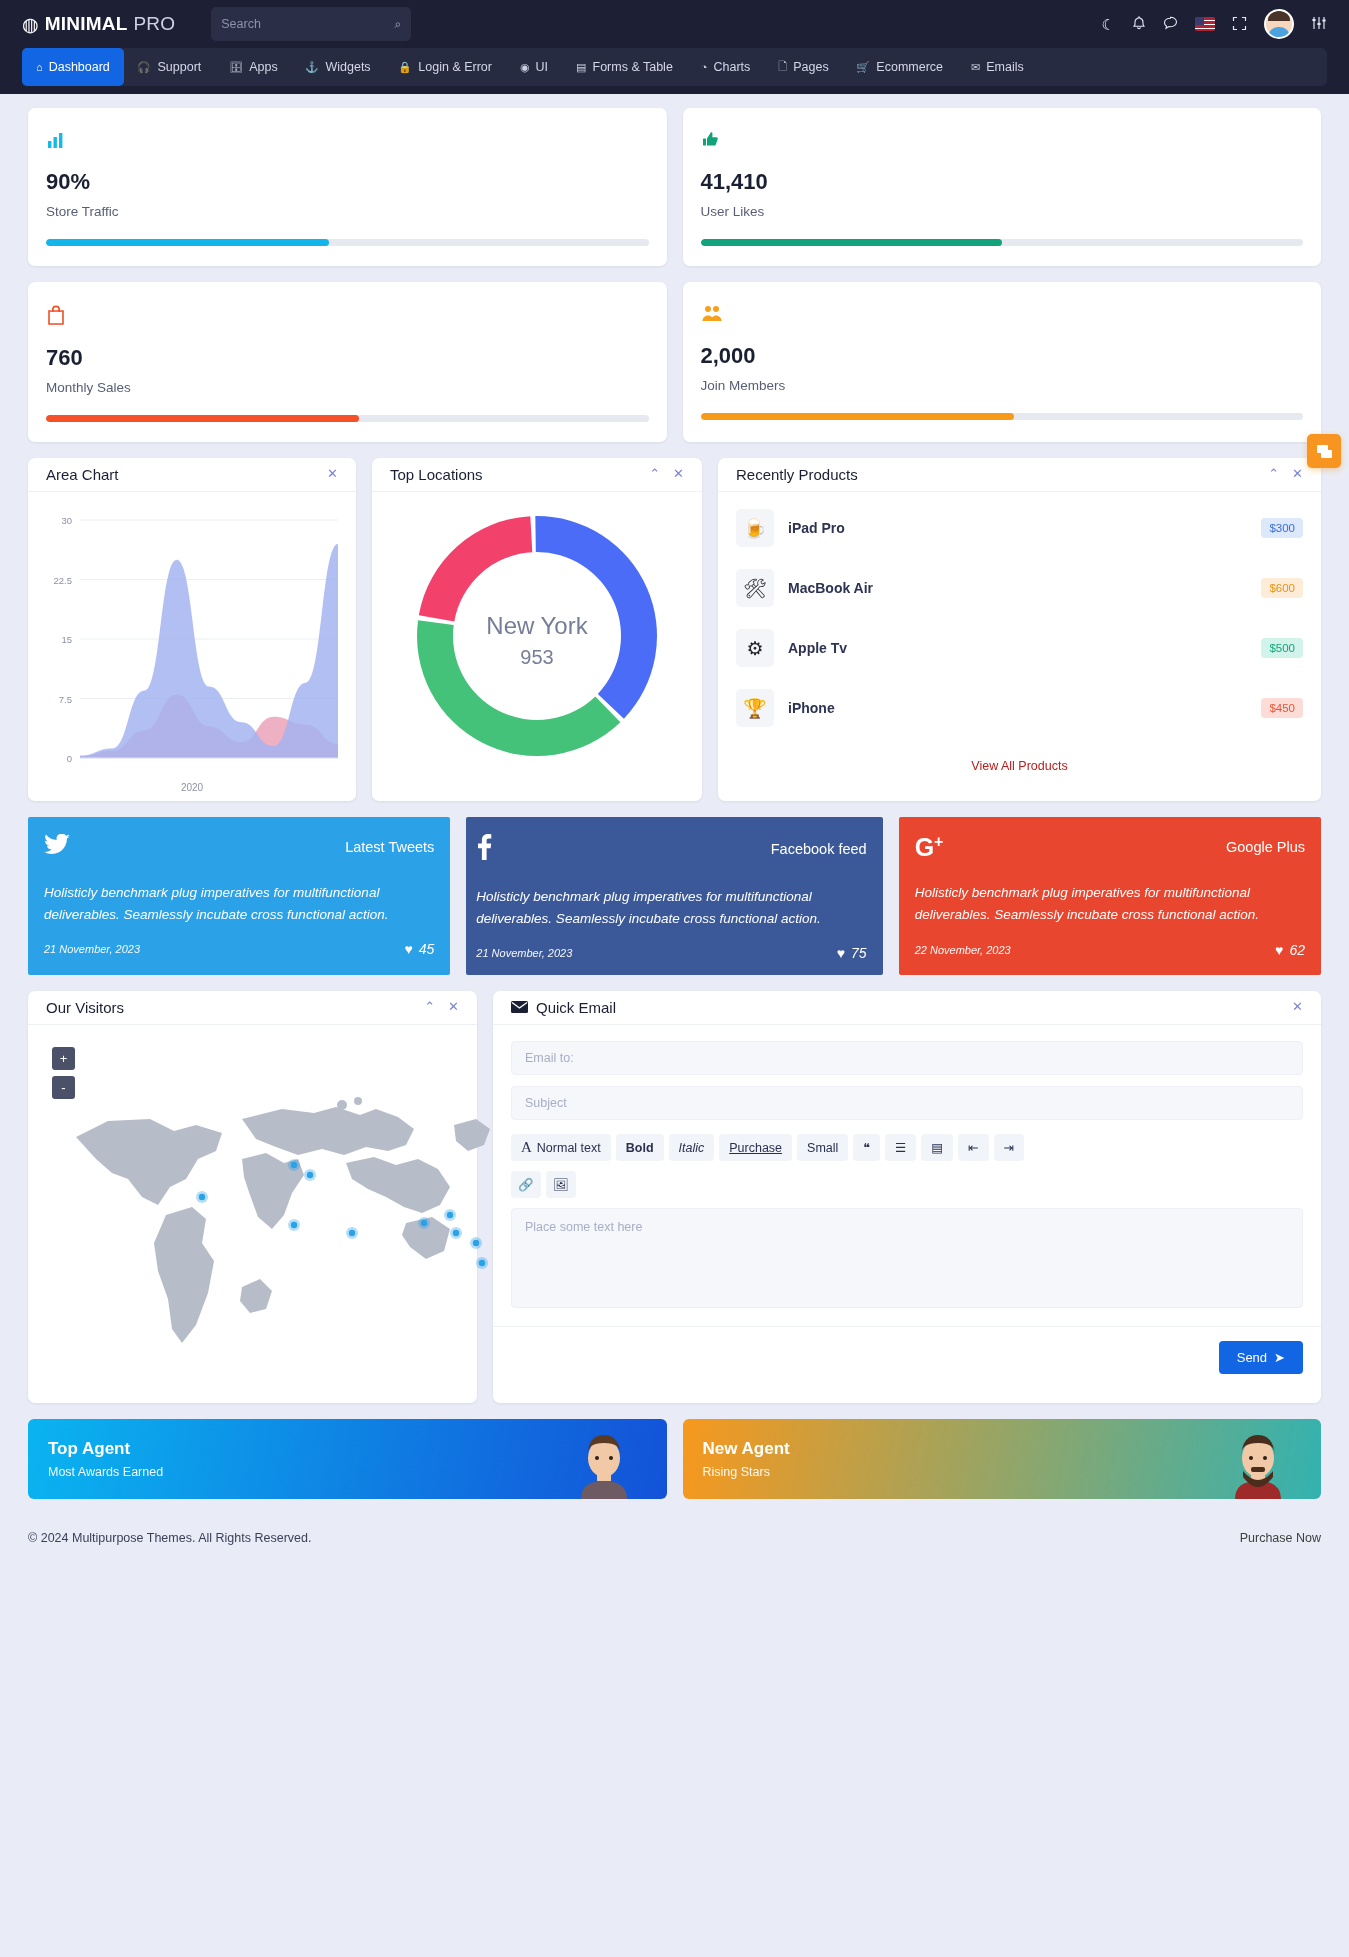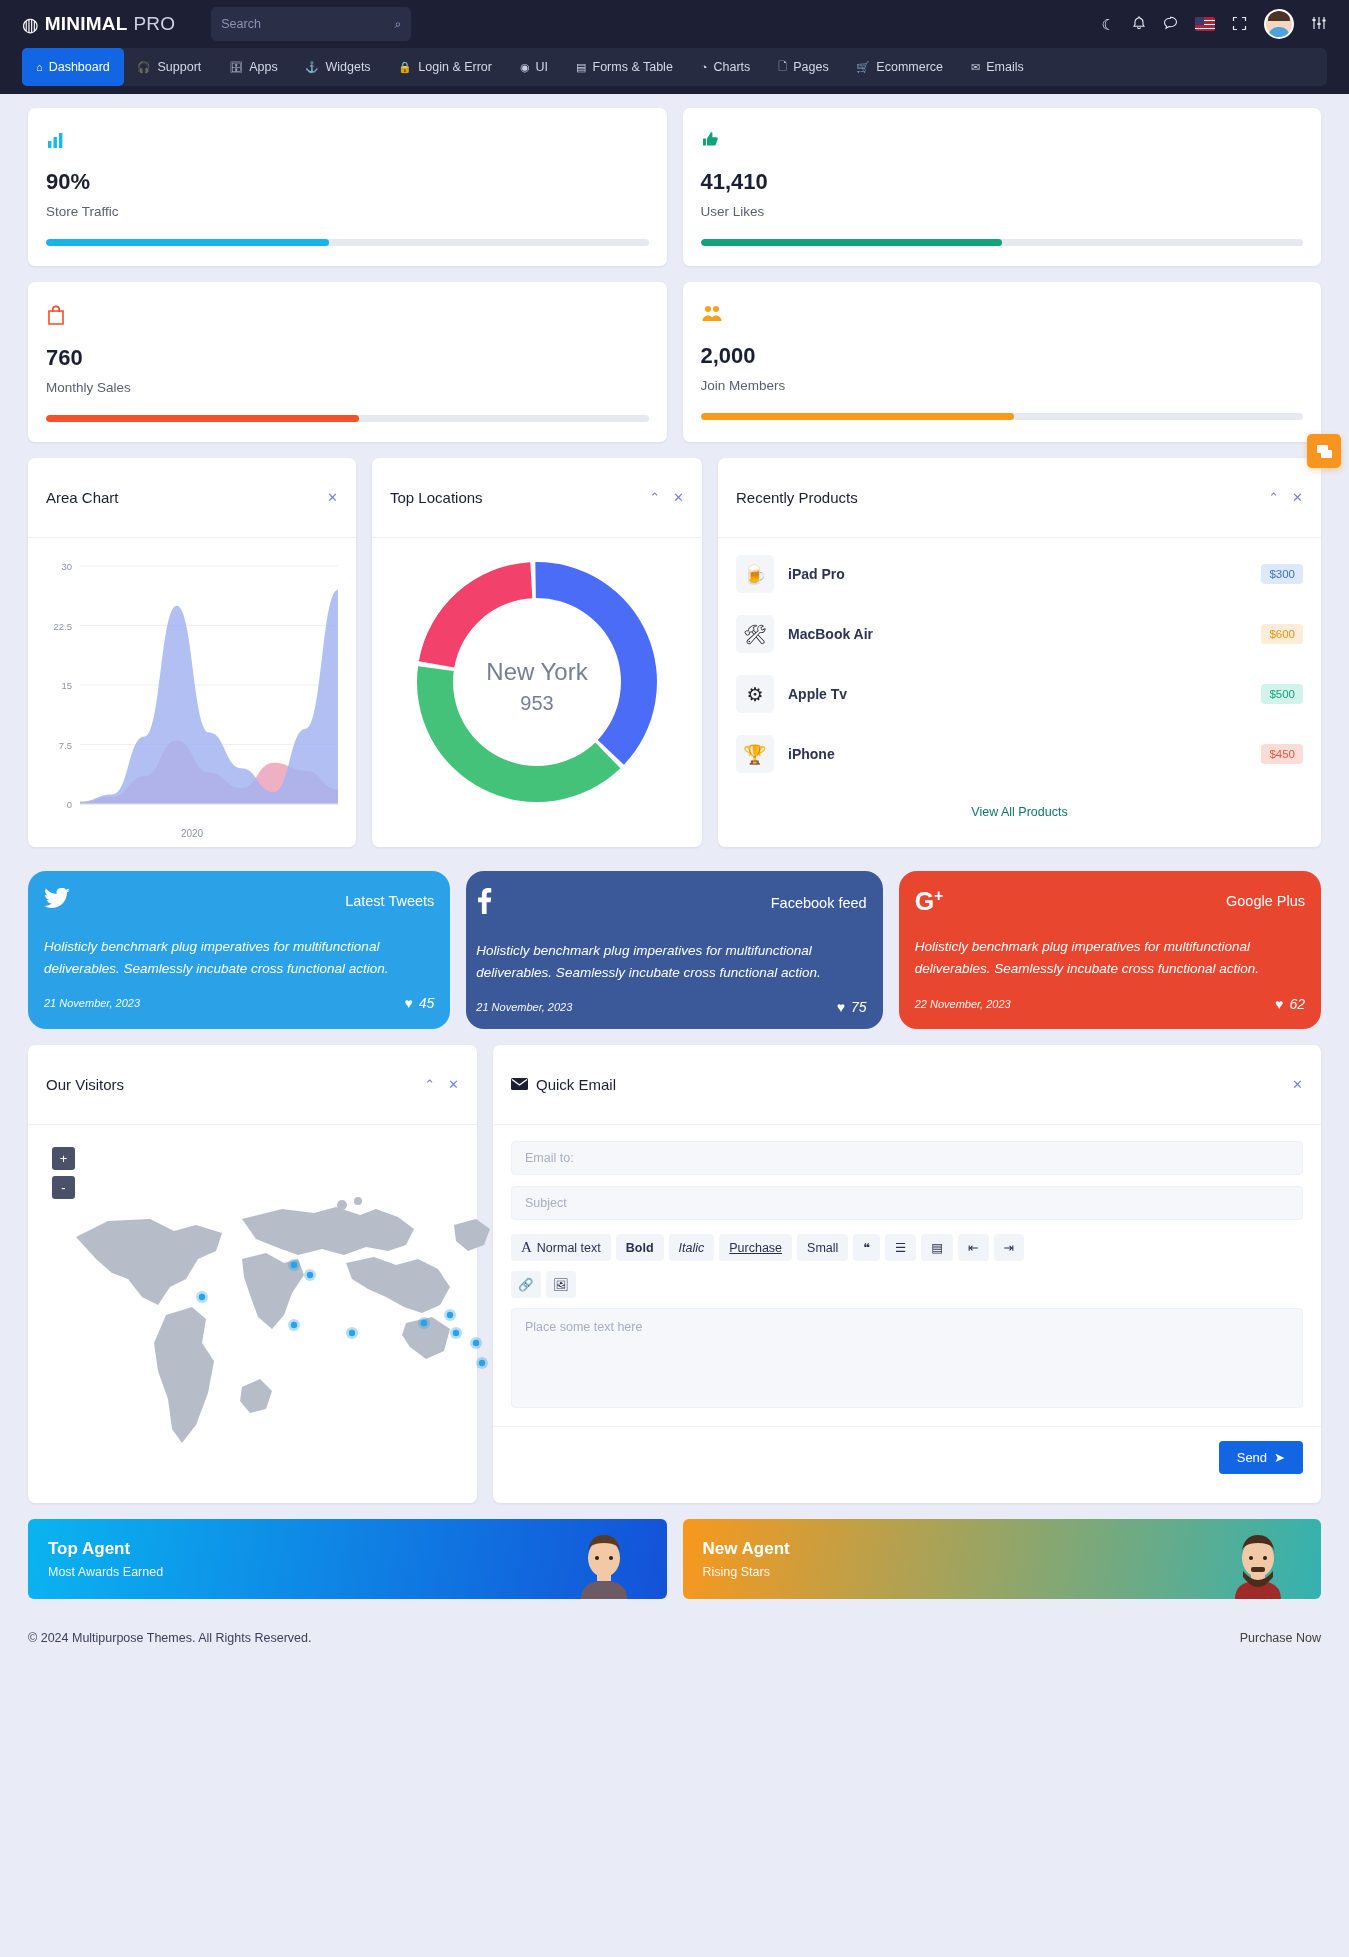--- a/index.html
+++ b/index.html
@@ -92,22 +92,22 @@
   
   .stat { flex: 1; padding: 22px 18px 20px; }
   .stat-ico { font-size: 20px; margin-bottom: 14px; display: block; }
   .stat-num { font-size: 22px; font-weight: 700; color: #1b1f33; margin-bottom: 9px; }
   .stat-label { font-size: 13.5px; color: #585e75; margin-bottom: 20px; }
   .bar { height: 7px; border-radius: 4px; background: #e6e9ef; overflow: hidden; }
   .bar > i { display: block; height: 100%; border-radius: 4px; }
 
   
   .panel-head {
-    display: flex; align-items: center;
-    padding: 31px 18px; border-bottom: 1px solid #eef0f5;
+    display: flex; 
+    padding: 8px 18px; border-bottom: 1px solid #eef0f5;
   }
   .panel-title { font-size: 15px; color: #1b1f33; font-weight: 400; }
   .panel-acts { margin-left: auto; display: flex; gap: 13px; color: #7b83d6; font-size: 13px; }
   .panel-acts span { cursor: pointer; }
 
   
   .areachart-body { padding: 14px 10px 8px; }
   .xlabel { text-align: center; font-size: 10px; color: #8b91a8; margin-top: 2px; }
 
   
@@ -118,24 +118,24 @@
   
   .prod-row { display: flex; align-items: center; padding: 11px 18px; }
   .prod-thumb {
     width: 38px; height: 38px; border-radius: 5px; background: #f3f5f9;
     display: flex; align-items: center; justify-content: center; font-size: 19px;
   }
   .prod-name { margin-left: 14px; font-size: 14px; font-weight: 700; color: #2d3352; }
   .prod-price {
     margin-left: auto; font-size: 11.5px; padding: 4px 8px; border-radius: 4px;
   }
-  .viewall { text-align: center; font-size: 12.5px; color: #0f766e; padding: 15px 0 16px; cursor: pointer; }
-
-  
-  .social { flex: 1; border-radius: 18px; padding: 17px 16px 14px; color: #fff; margin-top: 8px; }
+  .viewall { text-align: center; font-size: 12.5px; color: #b91c1c; padding: 15px 0 16px; cursor: pointer; }
+
+  
+  .social { flex: 1; border-radius: 2px; padding: 17px 16px 14px; color: #fff; }
   .social-top { display: flex; align-items: center; }
   .social-ico { font-size: 23px; line-height: 1; }
   .social-name { margin-left: auto; font-size: 14.5px; }
   .social-text { font-style: italic; font-size: 13.5px; line-height: 1.6; margin: 22px 0 16px; }
   .social-bot { display: flex; align-items: center; }
   .social-date { font-style: italic; font-size: 11px; opacity: .95; }
   .social-likes { margin-left: auto; font-style: italic; font-size: 14px; display: flex; align-items: center; gap: 6px; }
 
   
   .map-body { padding: 16px 18px 20px; position: relative; }

